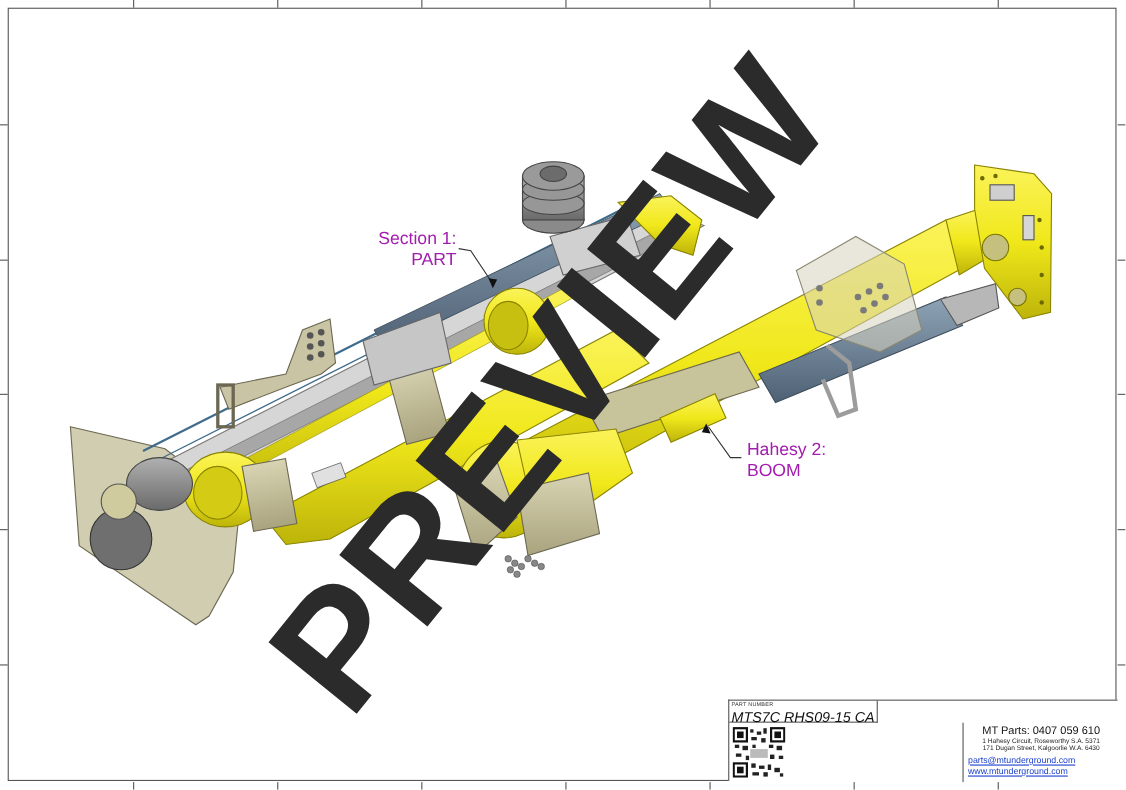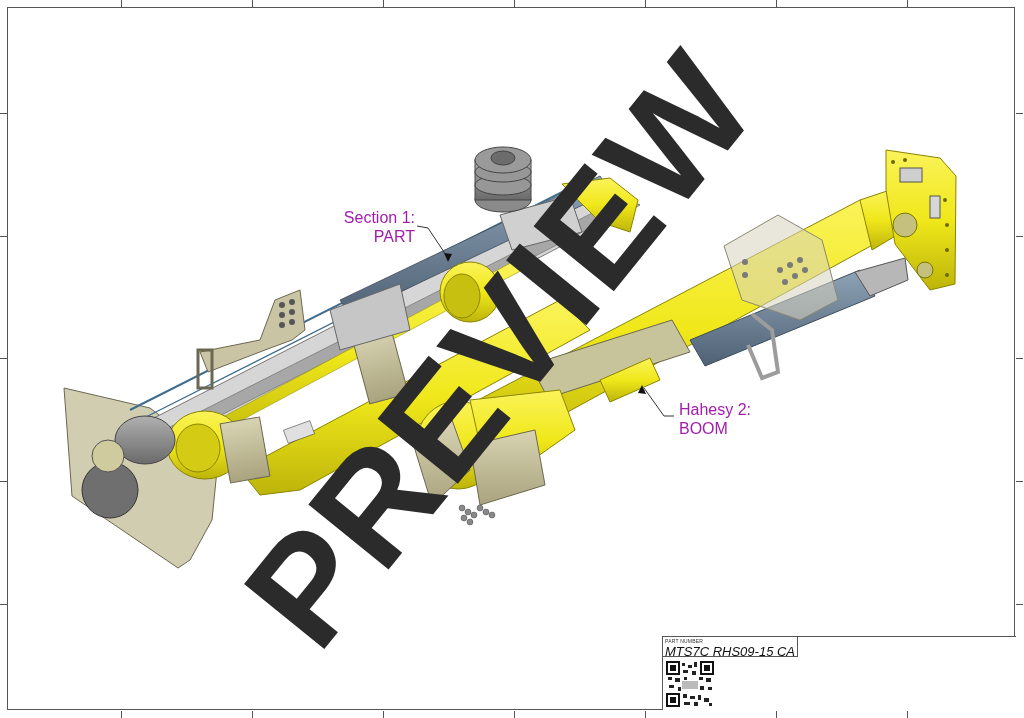--- a/index.html
+++ b/index.html
@@ -242,13 +242,20 @@
           <rect x="38" y="37" width="5" height="4"></rect>
         <rect x="18" y="41" width="6" height="3"></rect>
           <rect x="28" y="41" width="4" height="4"></rect>
           <rect x="43" y="42" width="3" height="3"></rect>
       </g>
       <rect x="16" y="20" width="16" height="8" fill="#bbb"></rect>
     </svg>
   </div>
 
 
+  <div class="cell" style="left:212px;top:20px;width:142px;height:54px;border-left:1px solid #555;">
+    <div class="contact" style="top:2px;font-size:10px;color:#111;">MT Parts: 0407 059 610</div>
+    <div class="contact" style="top:14px;font-size:6px;color:#222;">1 Hahesy Circuit, Roseworthy S.A. 5371</div>
+    <div class="contact" style="top:21px;font-size:6px;color:#222;">171 Dugan Street, Kalgoorlie W.A. 6430</div>
+    <a class="link" style="top:30px;">parts@mtunderground.com</a>
+    <a class="link" style="top:40px;">www.mtunderground.com</a>
+  </div>
 </div>
 
 </body></html>

